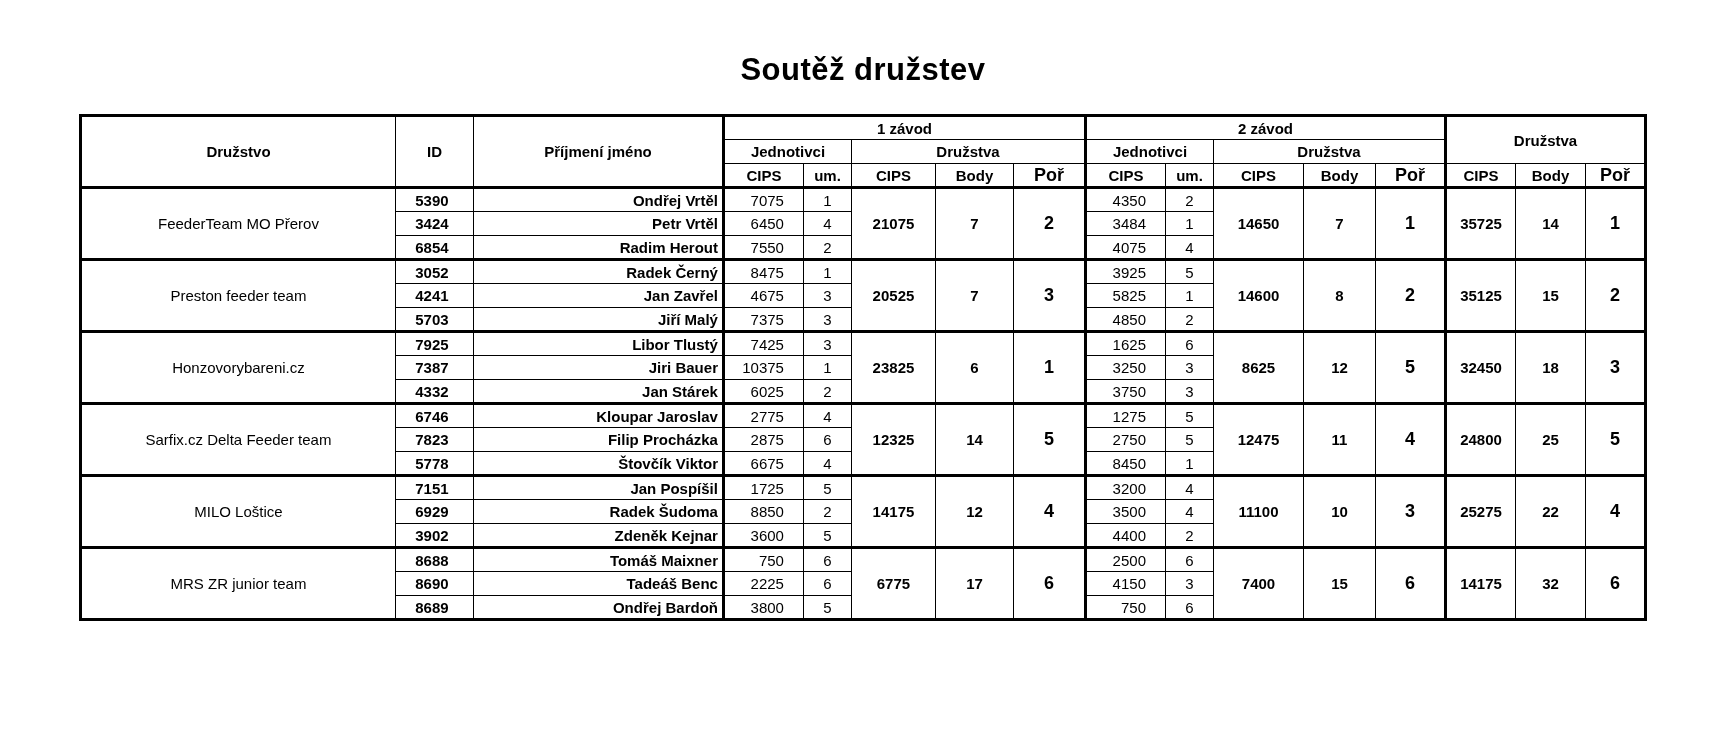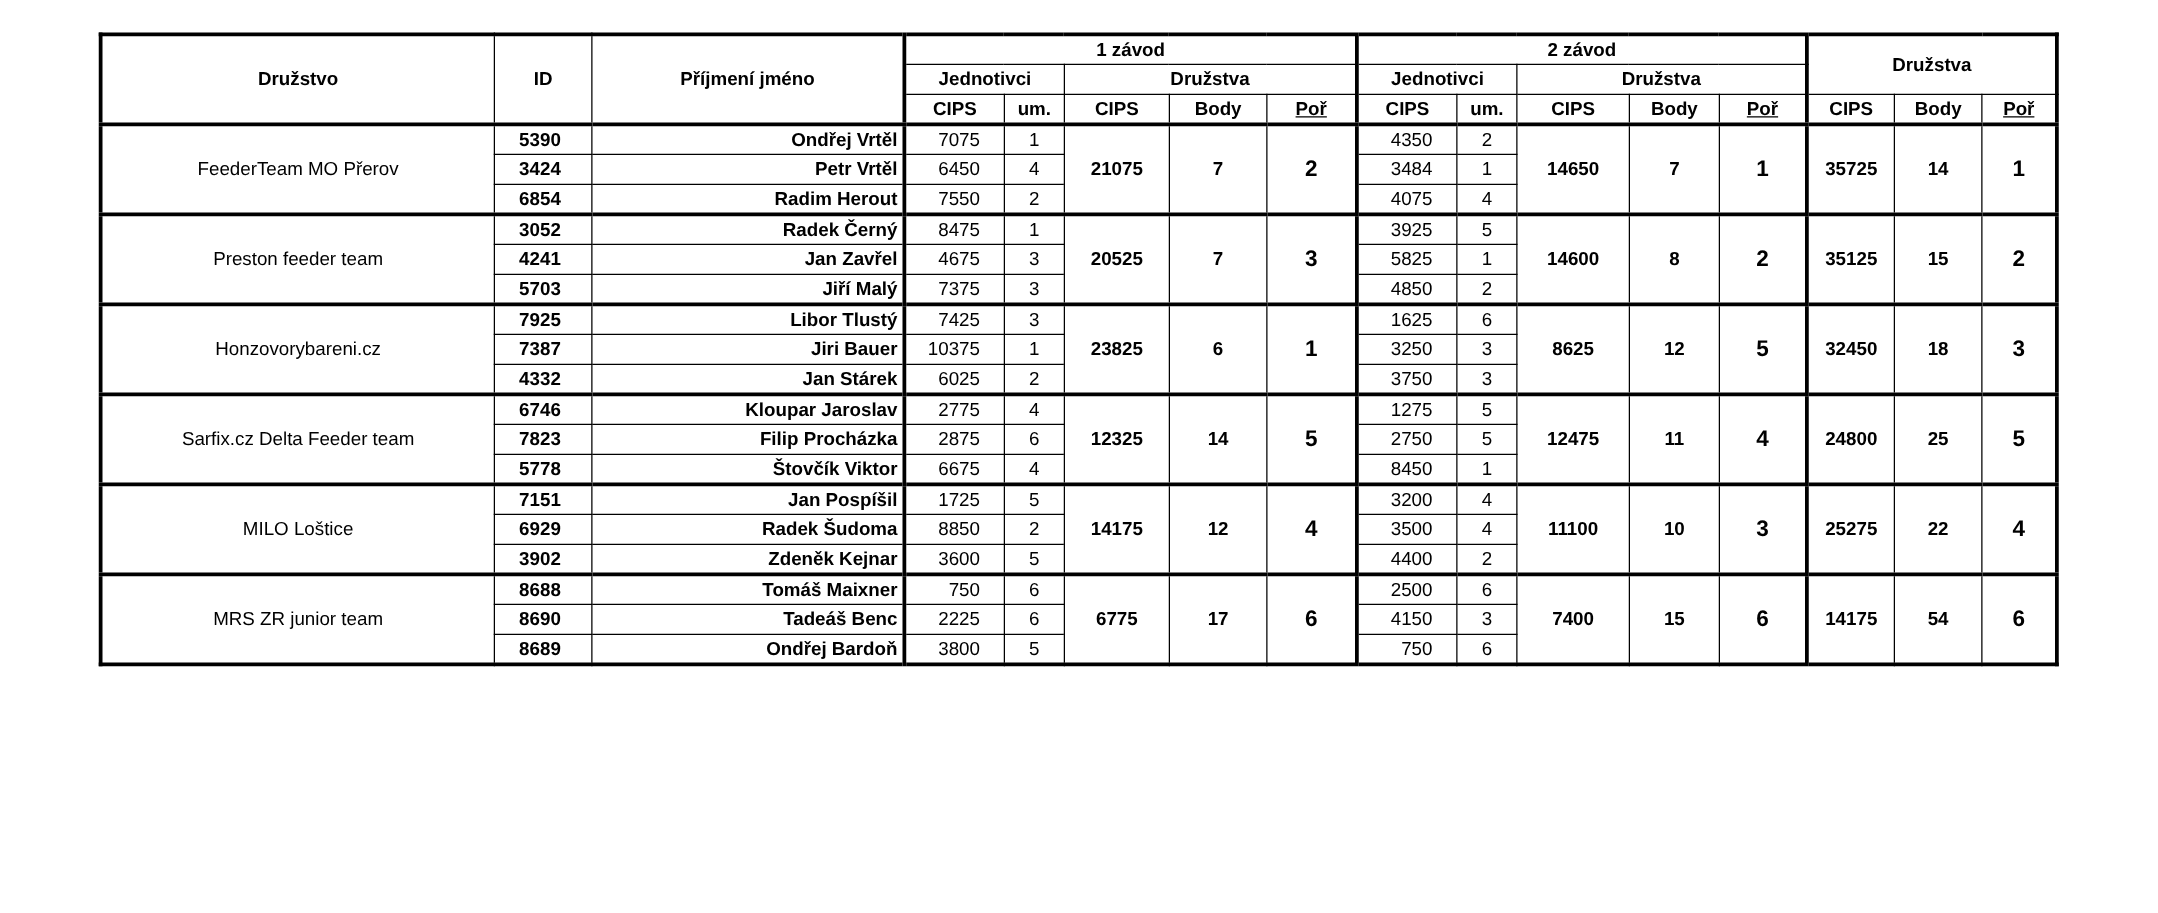--- a/index.html
+++ b/index.html
@@ -27,36 +27,37 @@
   }
   th, td {
     border: 1.5px solid #000;
     padding: 0 4px;
     height: 24px;
     font-size: 15px;
     white-space: nowrap;
     overflow: hidden;
   }
   thead th { text-align: center; font-weight: bold; vertical-align: middle; }
-  th.h-por { font-size: 15px; text-decoration: underline; }
+  th.h-por { font-size: 18px; }
   th.row3 { border-bottom: 3px solid #000; }
   .bl-thick { border-left: 3px solid #000 !important; }
   tr.team-start td { border-top: 3px solid #000; }
   td.c-teamname { text-align: center; font-weight: normal; vertical-align: middle; }
   td.c-id      { text-align: center;  font-weight: bold; padding-right: 9px; }
   td.c-name    { text-align: right;   font-weight: bold; }
   td.c-icips   { text-align: right;  font-weight: normal; padding-right: 19px; }
   td.c-um      { text-align: center; font-weight: normal; }
   td.c-agg     { text-align: center; font-weight: bold; vertical-align: middle; }
   td.c-por     { text-align: center; font-weight: bold; font-size: 18px; vertical-align: middle; }
 </style>
 </head>
 <body>
 
 <div class="page">
+  <h1 class="title">Soutěž družstev</h1>
 
   <table class="results">
     <colgroup>
       <col style="width:315px">
         <col style="width:78px">
         <col style="width:250px">
       <col style="width:80px">
         <col style="width:48px">
         <col style="width:84px">
         <col style="width:78px">
@@ -280,21 +281,21 @@
           <td class="c-um">6</td>
           <td class="c-agg" rowspan="3">6775</td>
           <td class="c-agg" rowspan="3">17</td>
           <td class="c-por" rowspan="3">6</td>
           <td class="c-icips bl-thick">2500</td>
           <td class="c-um">6</td>
           <td class="c-agg" rowspan="3">7400</td>
           <td class="c-agg" rowspan="3">15</td>
           <td class="c-por" rowspan="3">6</td>
           <td class="c-agg bl-thick" rowspan="3">14175</td>
-          <td class="c-agg" rowspan="3">54</td>
+          <td class="c-agg" rowspan="3">32</td>
           <td class="c-por" rowspan="3">6</td>
         </tr>
         <tr>
           <td class="c-id">8690</td>
           <td class="c-name">Tadeáš Benc</td>
           <td class="c-icips bl-thick">2225</td>
           <td class="c-um">6</td>
           <td class="c-icips bl-thick">4150</td>
           <td class="c-um">3</td>
         </tr>

